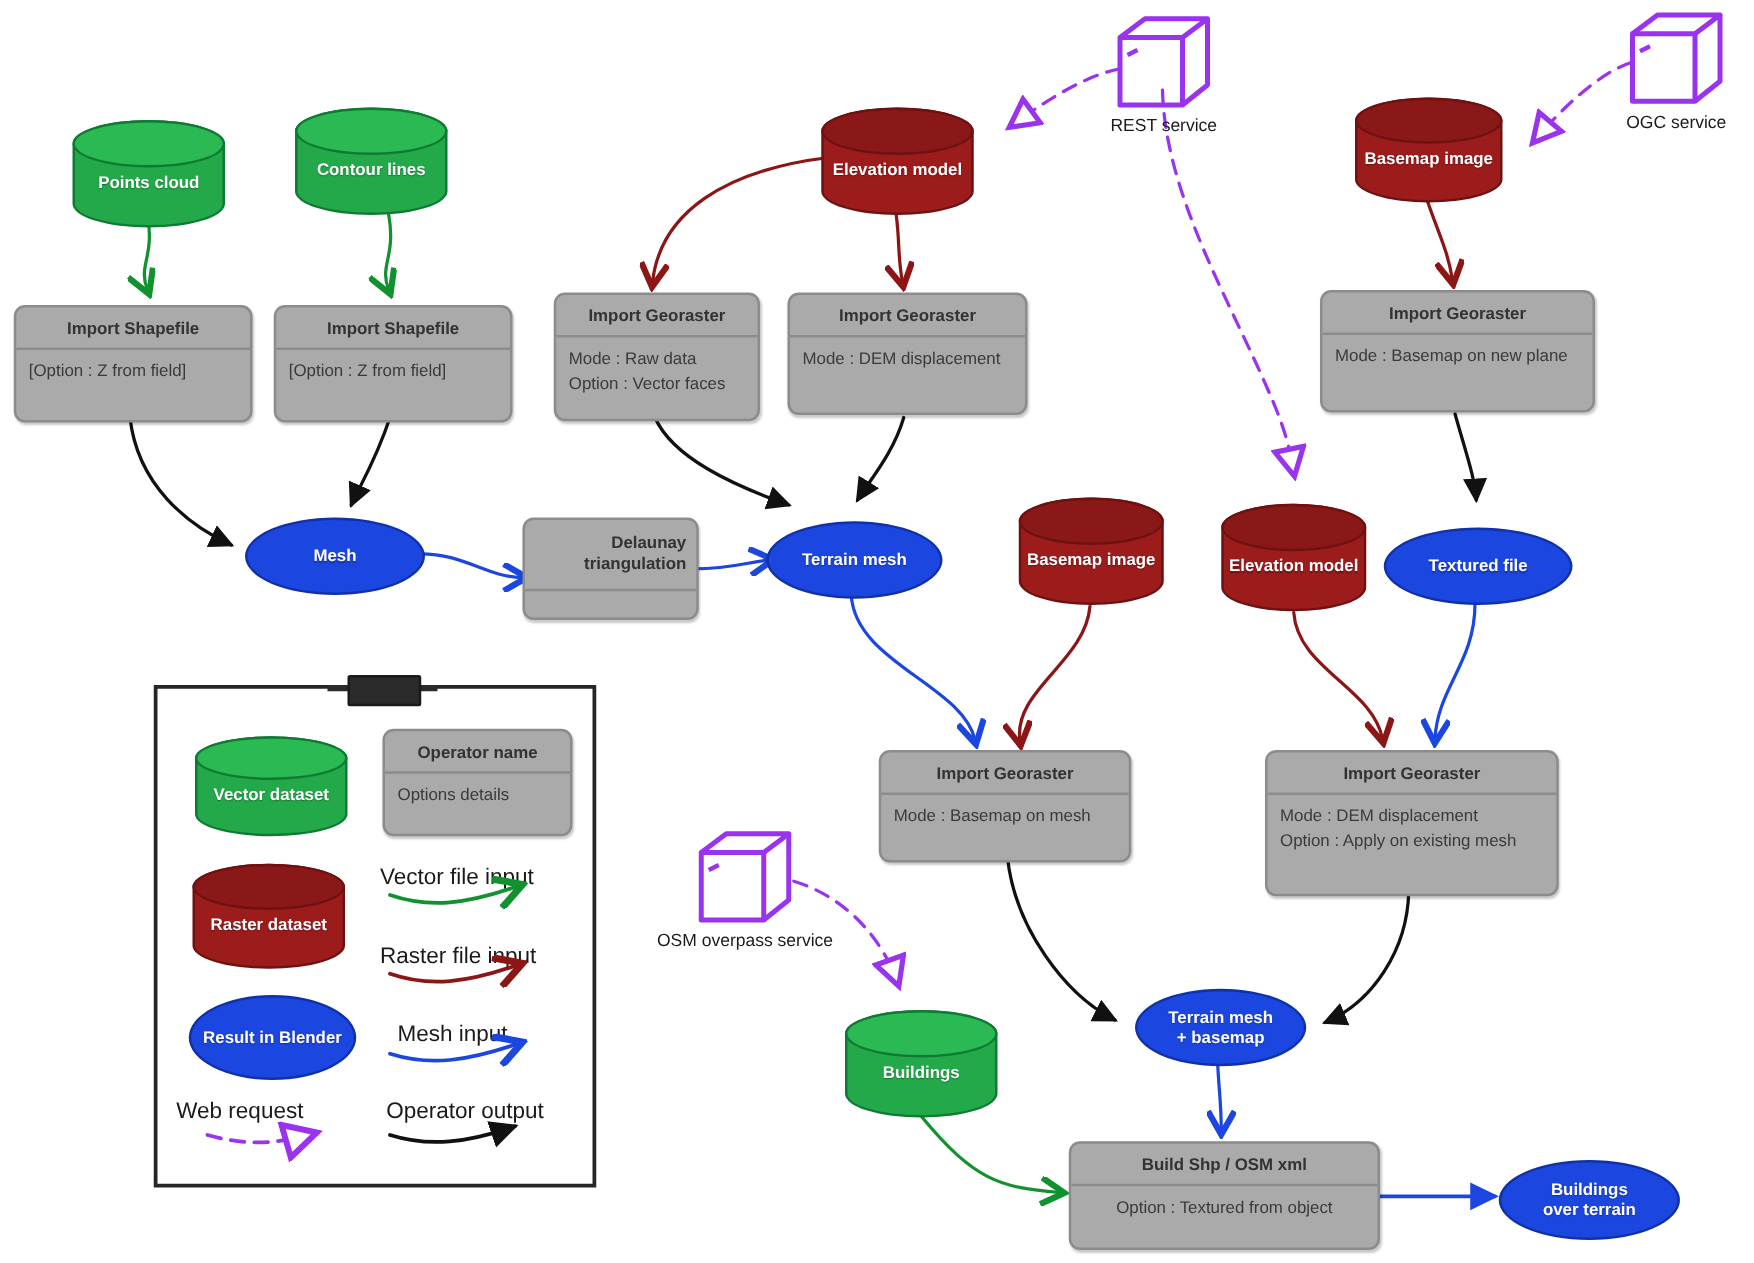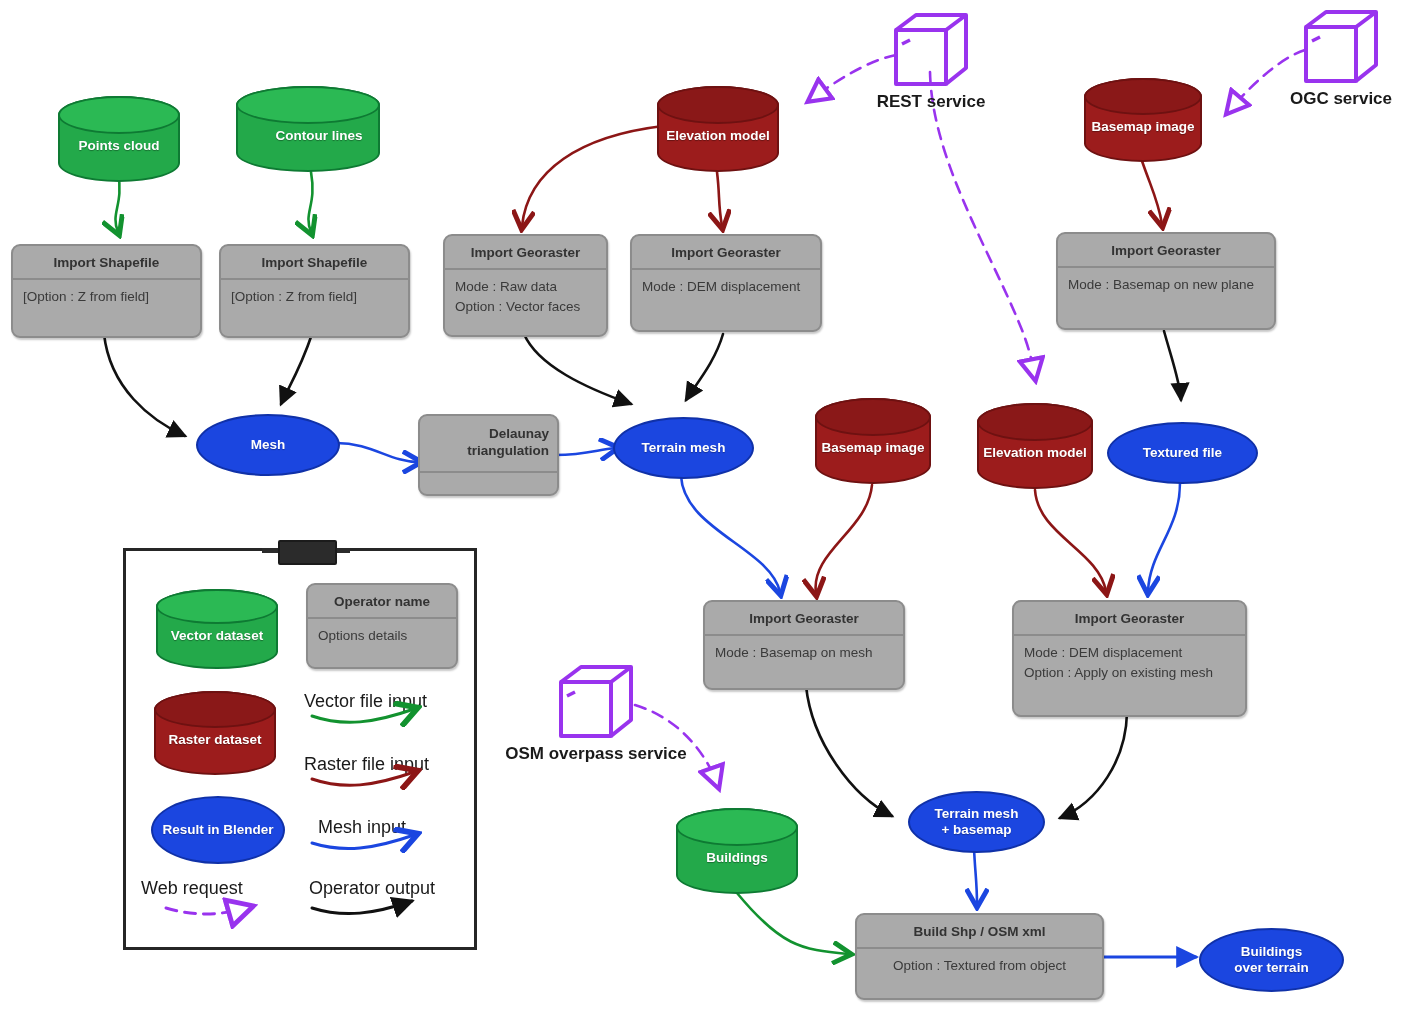--- a/index.html
+++ b/index.html
@@ -31,21 +31,21 @@
       box-shadow:1px 2px 2px rgba(0,0,0,.22);z-index:5;overflow:hidden;}
   .op .title{color:#333333;font-weight:bold;font-size:13.5px;text-align:center;
              padding:9px 8px 8px 8px;}
   .op .opts{border-top:2px solid #8c8c8c;color:#3a3a3a;font-size:13.5px;
             padding:7px 10px 9px 10px;line-height:1.45;}
 
   
   .srv{position:absolute;z-index:6;}
   .srv svg{display:block;}
   .srv .cap{position:absolute;left:50%;transform:translateX(-50%);white-space:nowrap;
-            font-size:17px;font-weight:bold;color:#1a1a1a;}
+            font-size:14px;font-weight:normal;color:#1a1a1a;}
 
   
   #legend{position:absolute;left:123px;top:548px;width:348px;height:396px;
           background:#ffffff;border:3px solid #262626;z-index:8;}
   #legend .clip{position:absolute;left:152px;top:-11px;width:55px;height:21px;
                 background:#2b2b2b;border:2px solid #1b1b1b;border-radius:2px;}
   #legend .clipbar{position:absolute;left:136px;top:-3px;width:88px;height:5px;background:#2b2b2b;}
   .lg-label{position:absolute;font-size:18px;color:#1a1a1a;}
 </style>
 </head>
@@ -108,21 +108,21 @@
       <path d="M635,705 C678,718 706,752 718,786" stroke="#9933ee" stroke-width="2.6" stroke-dasharray="11,8" marker-end="url(#ah-purple)"></path>
     </g>
   </svg>
 
   <div class="cyl green" style="left:58px;top:96px;width:122px;height:86px;">
     <span class="body"></span>
     <span class="top"></span>
     <span class="lbl">Points cloud</span>
   </div>
 
-  <div class="cyl green" style="left:236px;top:86px;width:122px;height:86px;padding-left:22px;">
+  <div class="cyl green" style="left:236px;top:86px;width:122px;height:86px;">
     <span class="body"></span>
     <span class="top"></span>
     <span class="lbl">Contour lines</span>
   </div>
 
   <div class="cyl red" style="left:657px;top:86px;width:122px;height:86px;">
     <span class="body"></span>
     <span class="top"></span>
     <span class="lbl">Elevation model</span>
   </div>

